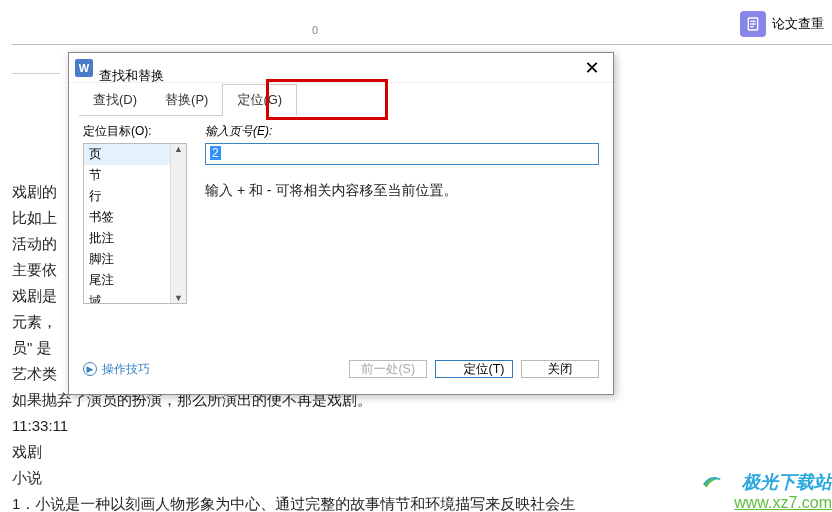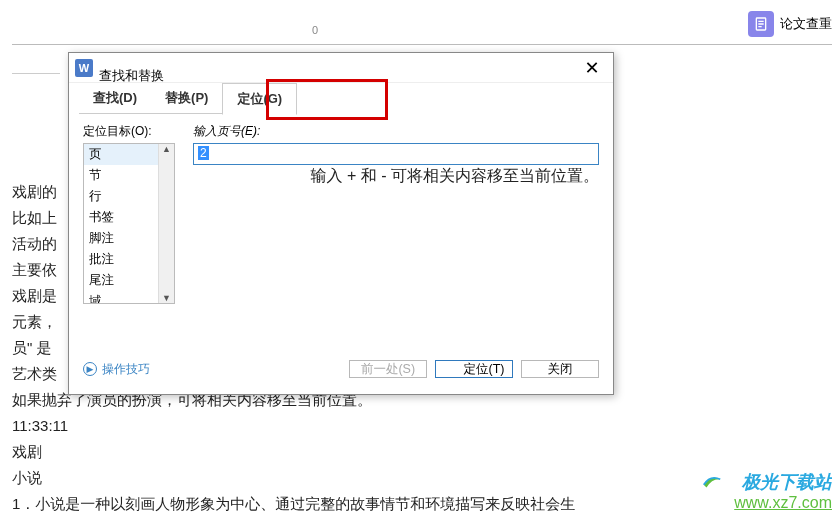--- a/index.html
+++ b/index.html
@@ -8,45 +8,45 @@
 .ruler { border-bottom: 1px solid #bbb; height: 45px; position: relative; color: #888; font-size: 11px; }
 .ruler span { position: absolute; top: 24px; left: 300px; }
 .tabstrip { height: 30px; border-bottom: 1px solid #ccc; margin-top: -1px; width: 48px; }
 .doc-text { padding-top: 105px; font-size: 15px; line-height: 25px; color: #222; }
 .doc-text p { margin-bottom: 1px; }
 .dialog { position: absolute; left: 68px; top: 52px; width: 546px; height: 343px; background: #fff; border: 1px solid #888; box-shadow: 2px 2px 8px rgba(0,0,0,0.25); display: flex; flex-direction: column; }
 .titlebar { height: 30px; display: flex; align-items: center; padding: 0 6px; border-bottom: 1px solid #eee; }
 .titlebar .wicon { width: 18px; height: 18px; background: #4a7ac8; color: #fff; font-size: 11px; font-weight: bold; display: flex; align-items: center; justify-content: center; border-radius: 2px; margin-right: 6px; }
 .titlebar .ttl { flex: 1; font-size: 13px; margin-top: 16px; }
 .titlebar .close { width: 30px; text-align: center; font-size: 18px; line-height: 18px; cursor: pointer; }
-.tabs { display: flex; height: 34px; align-items: flex-start; padding-left: 10px; position: relative; font-weight: bold; }
+.tabs { display: flex; height: 34px; align-items: center; padding-left: 10px; position: relative; }
 .tab { padding: 6px 14px; font-size: 13px; border-bottom: 1px solid #ccc; color: #333; cursor: pointer; }
 .tab.active { border: 1px solid #ccc; border-bottom: 1px solid #fff; }
 .redbox { position: absolute; border: 3px solid #d40000; left: 197px; top: -4px; width: 122px; height: 41px; pointer-events: none; }
 .dlg-body { flex: 1; padding: 6px 14px 0 14px; display: flex; gap: 18px; font-size: 12px; }
-.left-col { width: 92px; }
+.left-col { width: 104px; }
 .left-col .lbl { margin-bottom: 3px; }
 .listbox { border: 1px solid #bbb; height: 161px; display: flex; }
 .listbox .items { flex: 1; overflow: hidden; }
 .listbox .items div { padding: 2px 5px; font-size: 12.5px; cursor: pointer; }
 .listbox .items div.sel { background: #e5f1fb; }
 .listbox .sb { width: 16px; border-left: 1px solid #ddd; background: #f0f0f0; display: flex; flex-direction: column; justify-content: space-between; align-items: center; font-size: 9px; color: #555; }
 .right-col { flex: 1; }
 .right-col .lbl { margin-bottom: 3px; font-style: italic; }
 .numinput { width: 100%; height: 22px; border: 1px solid #3a84c4; padding: 2px 4px; font-size: 12px; }
 .numinput .val { background: #3390ff; color: #fff; padding: 0 2px; }
-.hint { margin-top: 2px; font-size: 16px; line-height: 18px; color: #222; text-align: right; }
+.hint { margin-top: 16px; font-size: 14px; line-height: 18px; color: #222; }
 .dlg-footer { height: 50px; display: flex; align-items: center; padding: 0 14px; border-top: 0; }
 .tips { color: #3a84c4; font-size: 12px; display: flex; align-items: center; gap: 5px; cursor: pointer; }
 .tips .ic { width: 14px; height: 14px; border: 1.4px solid #3a84c4; border-radius: 50%; display: flex; align-items: center; justify-content: center; font-size: 9px; }
 .spacer { flex: 1; }
 .btn { width: 78px; height: 18px; border: 1px solid #b8b8b8; background: #fff; font-size: 12.5px; margin-left: 8px; cursor: pointer; display: flex; align-items: center; justify-content: center; }
 .btn.disabled { color: #aaa; cursor: default; }
 .btn.primary { border: 1.5px solid #2f79bd; padding-left: 20px; }
-.side-badge { position: absolute; right: 0; top: 10px; height: 28px; display: flex; align-items: center; background: #fff; }
+.side-badge { position: absolute; right: 8px; top: 10px; height: 28px; display: flex; align-items: center; background: #fff; }
 .side-badge .sq { width: 26px; height: 26px; background: #8885ea; border-radius: 4px; margin-right: 6px; display:flex; align-items:center; justify-content:center; }
 .side-badge .sq svg { width:16px; height:16px; }
 .side-badge .tx { font-size: 13px; }
 .wm { position: absolute; right: 0; bottom: 0; text-align: right; font-size: 13px; }
 .wm .l1 { color: #2aa9e0; font-weight: bold; font-style: italic; font-size: 18px; display:flex; align-items:center; justify-content:flex-end; gap:19px;}
 .wm .l1 svg { width:22px; height:22px; }
 .wm .l2 { color: #5fbf3f; font-size: 16px; text-decoration: underline; }
 </style>
 </head>
 <body>
@@ -58,21 +58,21 @@
   <div class="tabstrip"></div>
   <div class="doc-text">
     <p>戏剧的</p>
     <p>比如上</p>
     <p>活动的</p>
     <p>主要依</p>
     <p>戏剧是</p>
     <p>元素，</p>
     <p>员" 是</p>
     <p>艺术类</p>
-    <p>如果抛弃了演员的扮演，可将相关内容移至当前位置。</p>
+    <p>如果抛弃了演员的扮演，那么所演出的便不再是戏剧。</p>
     <p>11:33:11</p>
     <p>戏剧</p>
     <p>小说</p>
     <p>1．小说是一种以刻画人物形象为中心、通过完整的故事情节和环境描写来反映社会生</p>
 
   </div>
 </div>
 
 <div class="dialog">
   <div class="titlebar">
@@ -88,22 +88,22 @@
   </div>
   <div class="dlg-body">
     <div class="left-col">
       <div class="lbl">定位目标(O):</div>
       <div class="listbox">
         <div class="items">
           <div class="sel">页</div>
           <div>节</div>
           <div>行</div>
           <div>书签</div>
+          <div>批注</div>
           <div>脚注</div>
-          <div>批注</div>
           <div>尾注</div>
           <div>域</div>
         </div>
         <div class="sb">
             <span>▲</span>
             <span>▼</span>
           </div>
       </div>
     </div>
     <div class="right-col">

